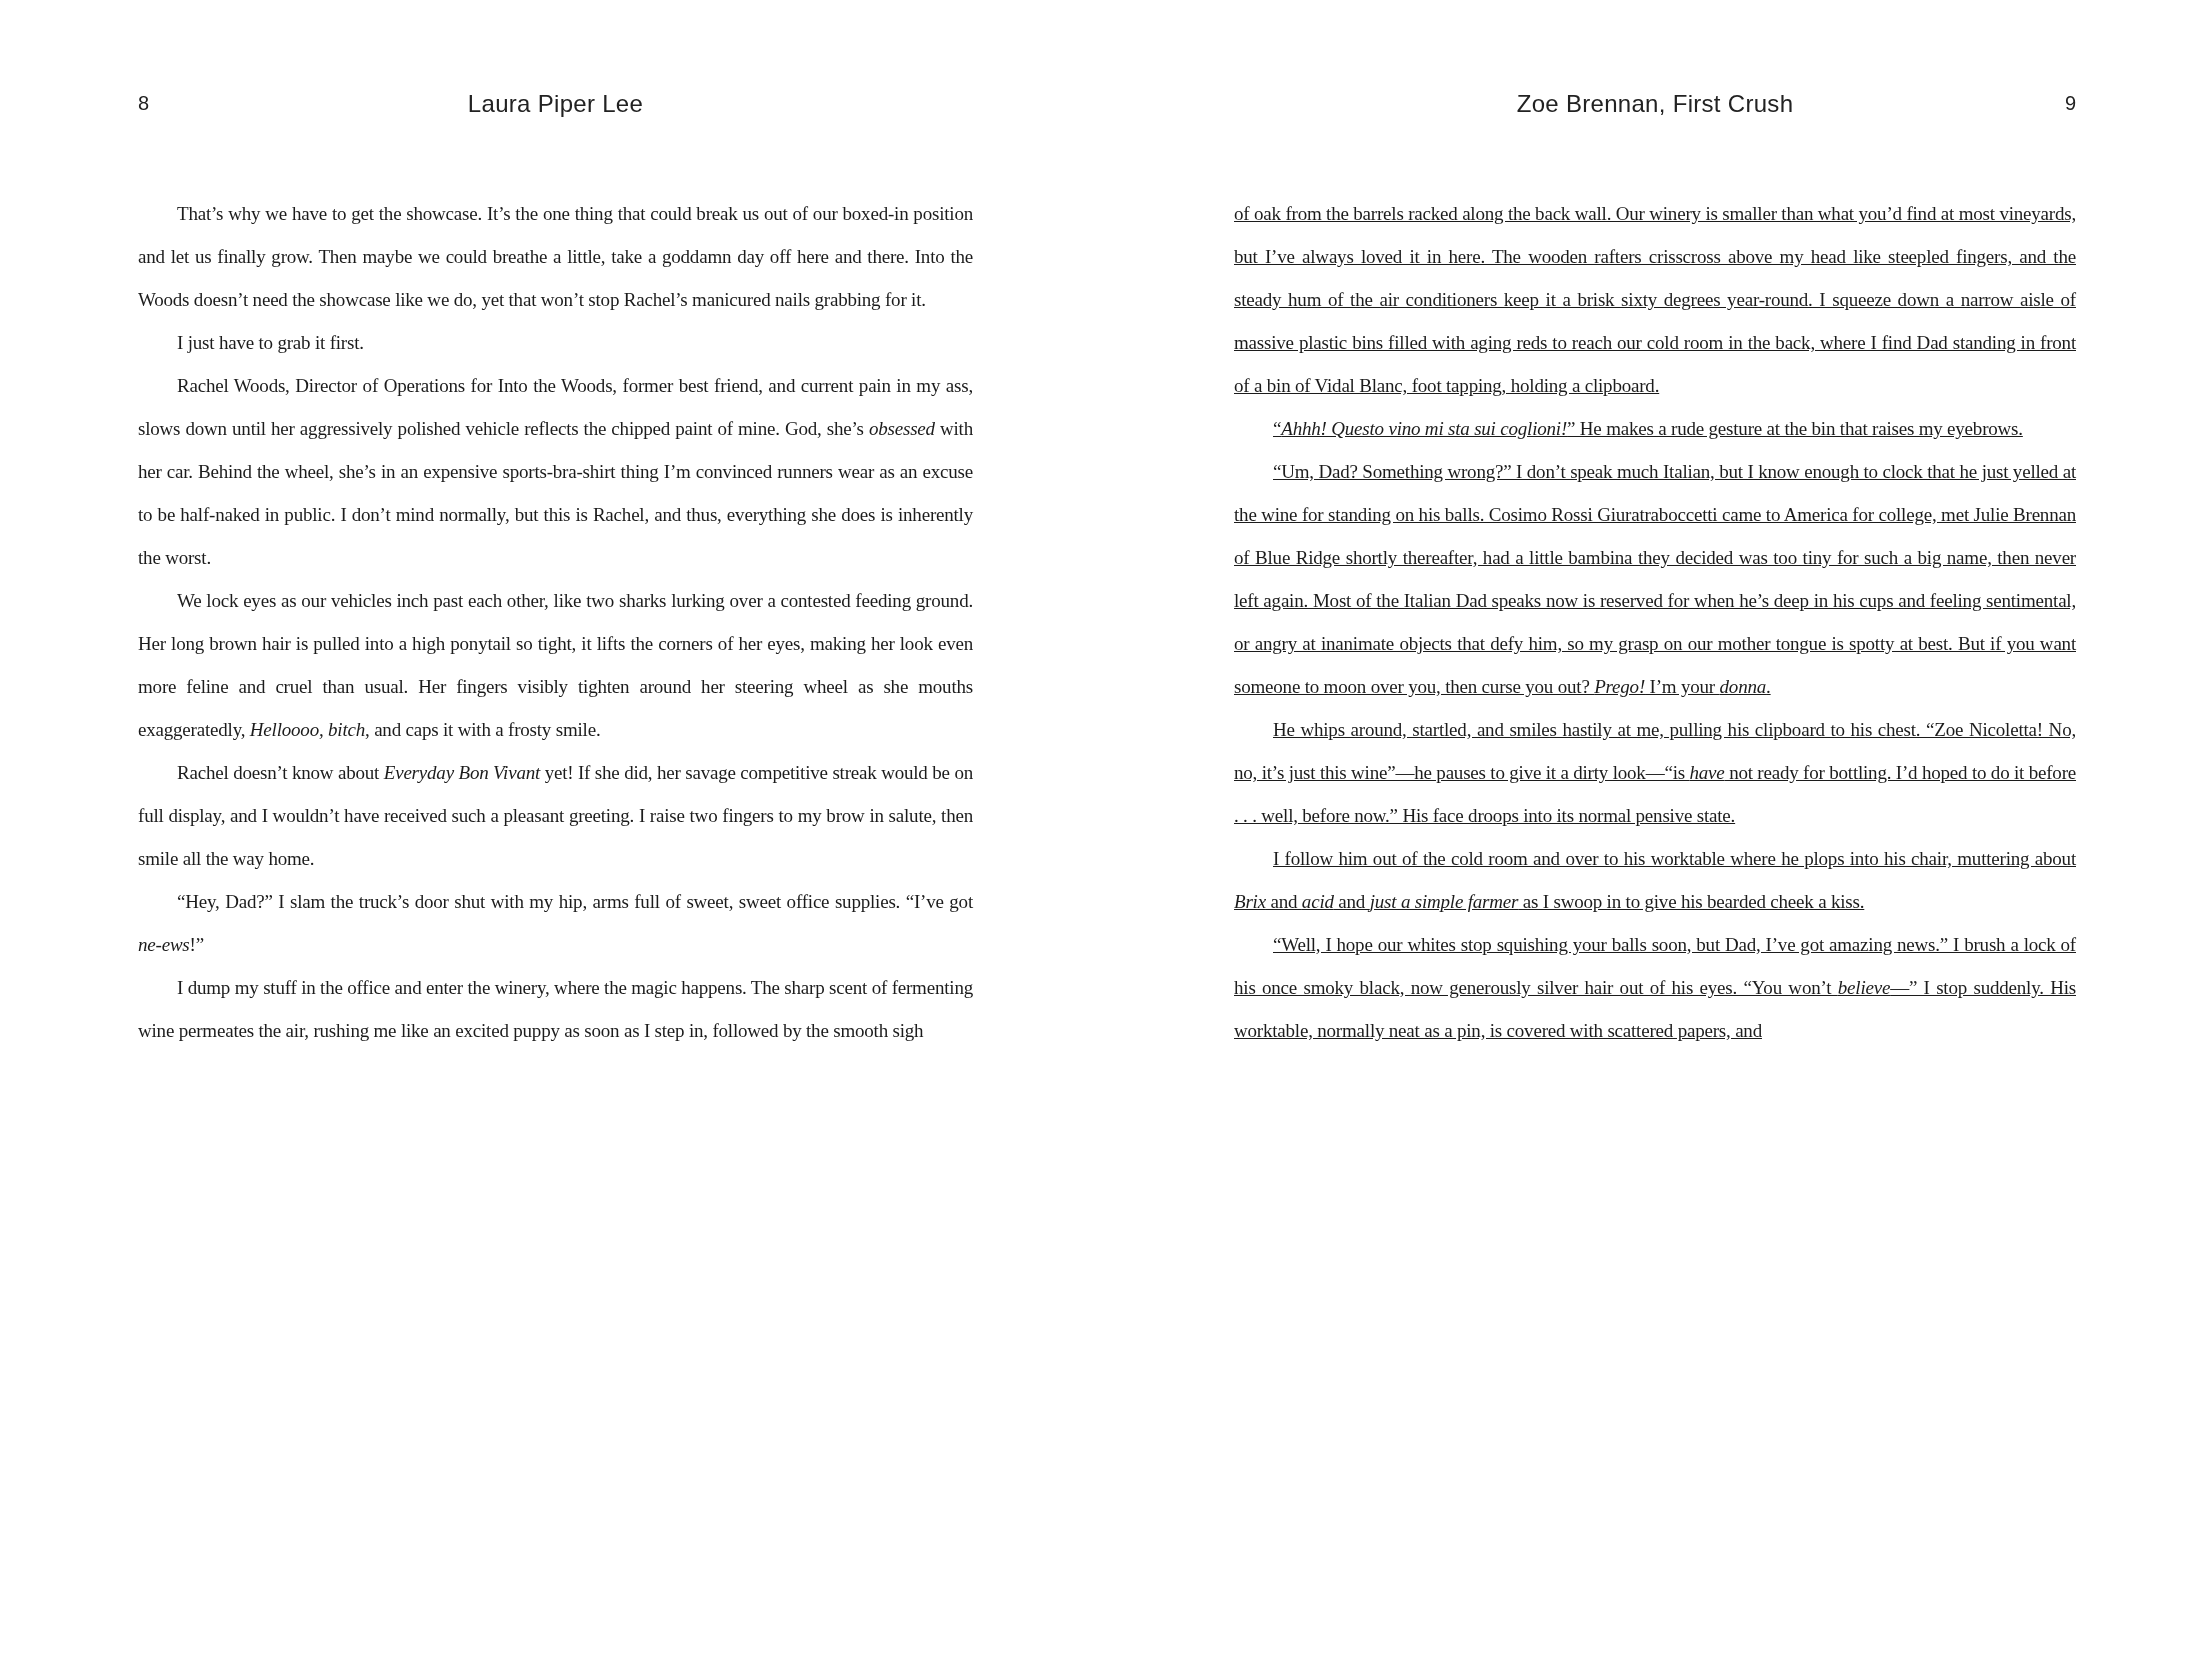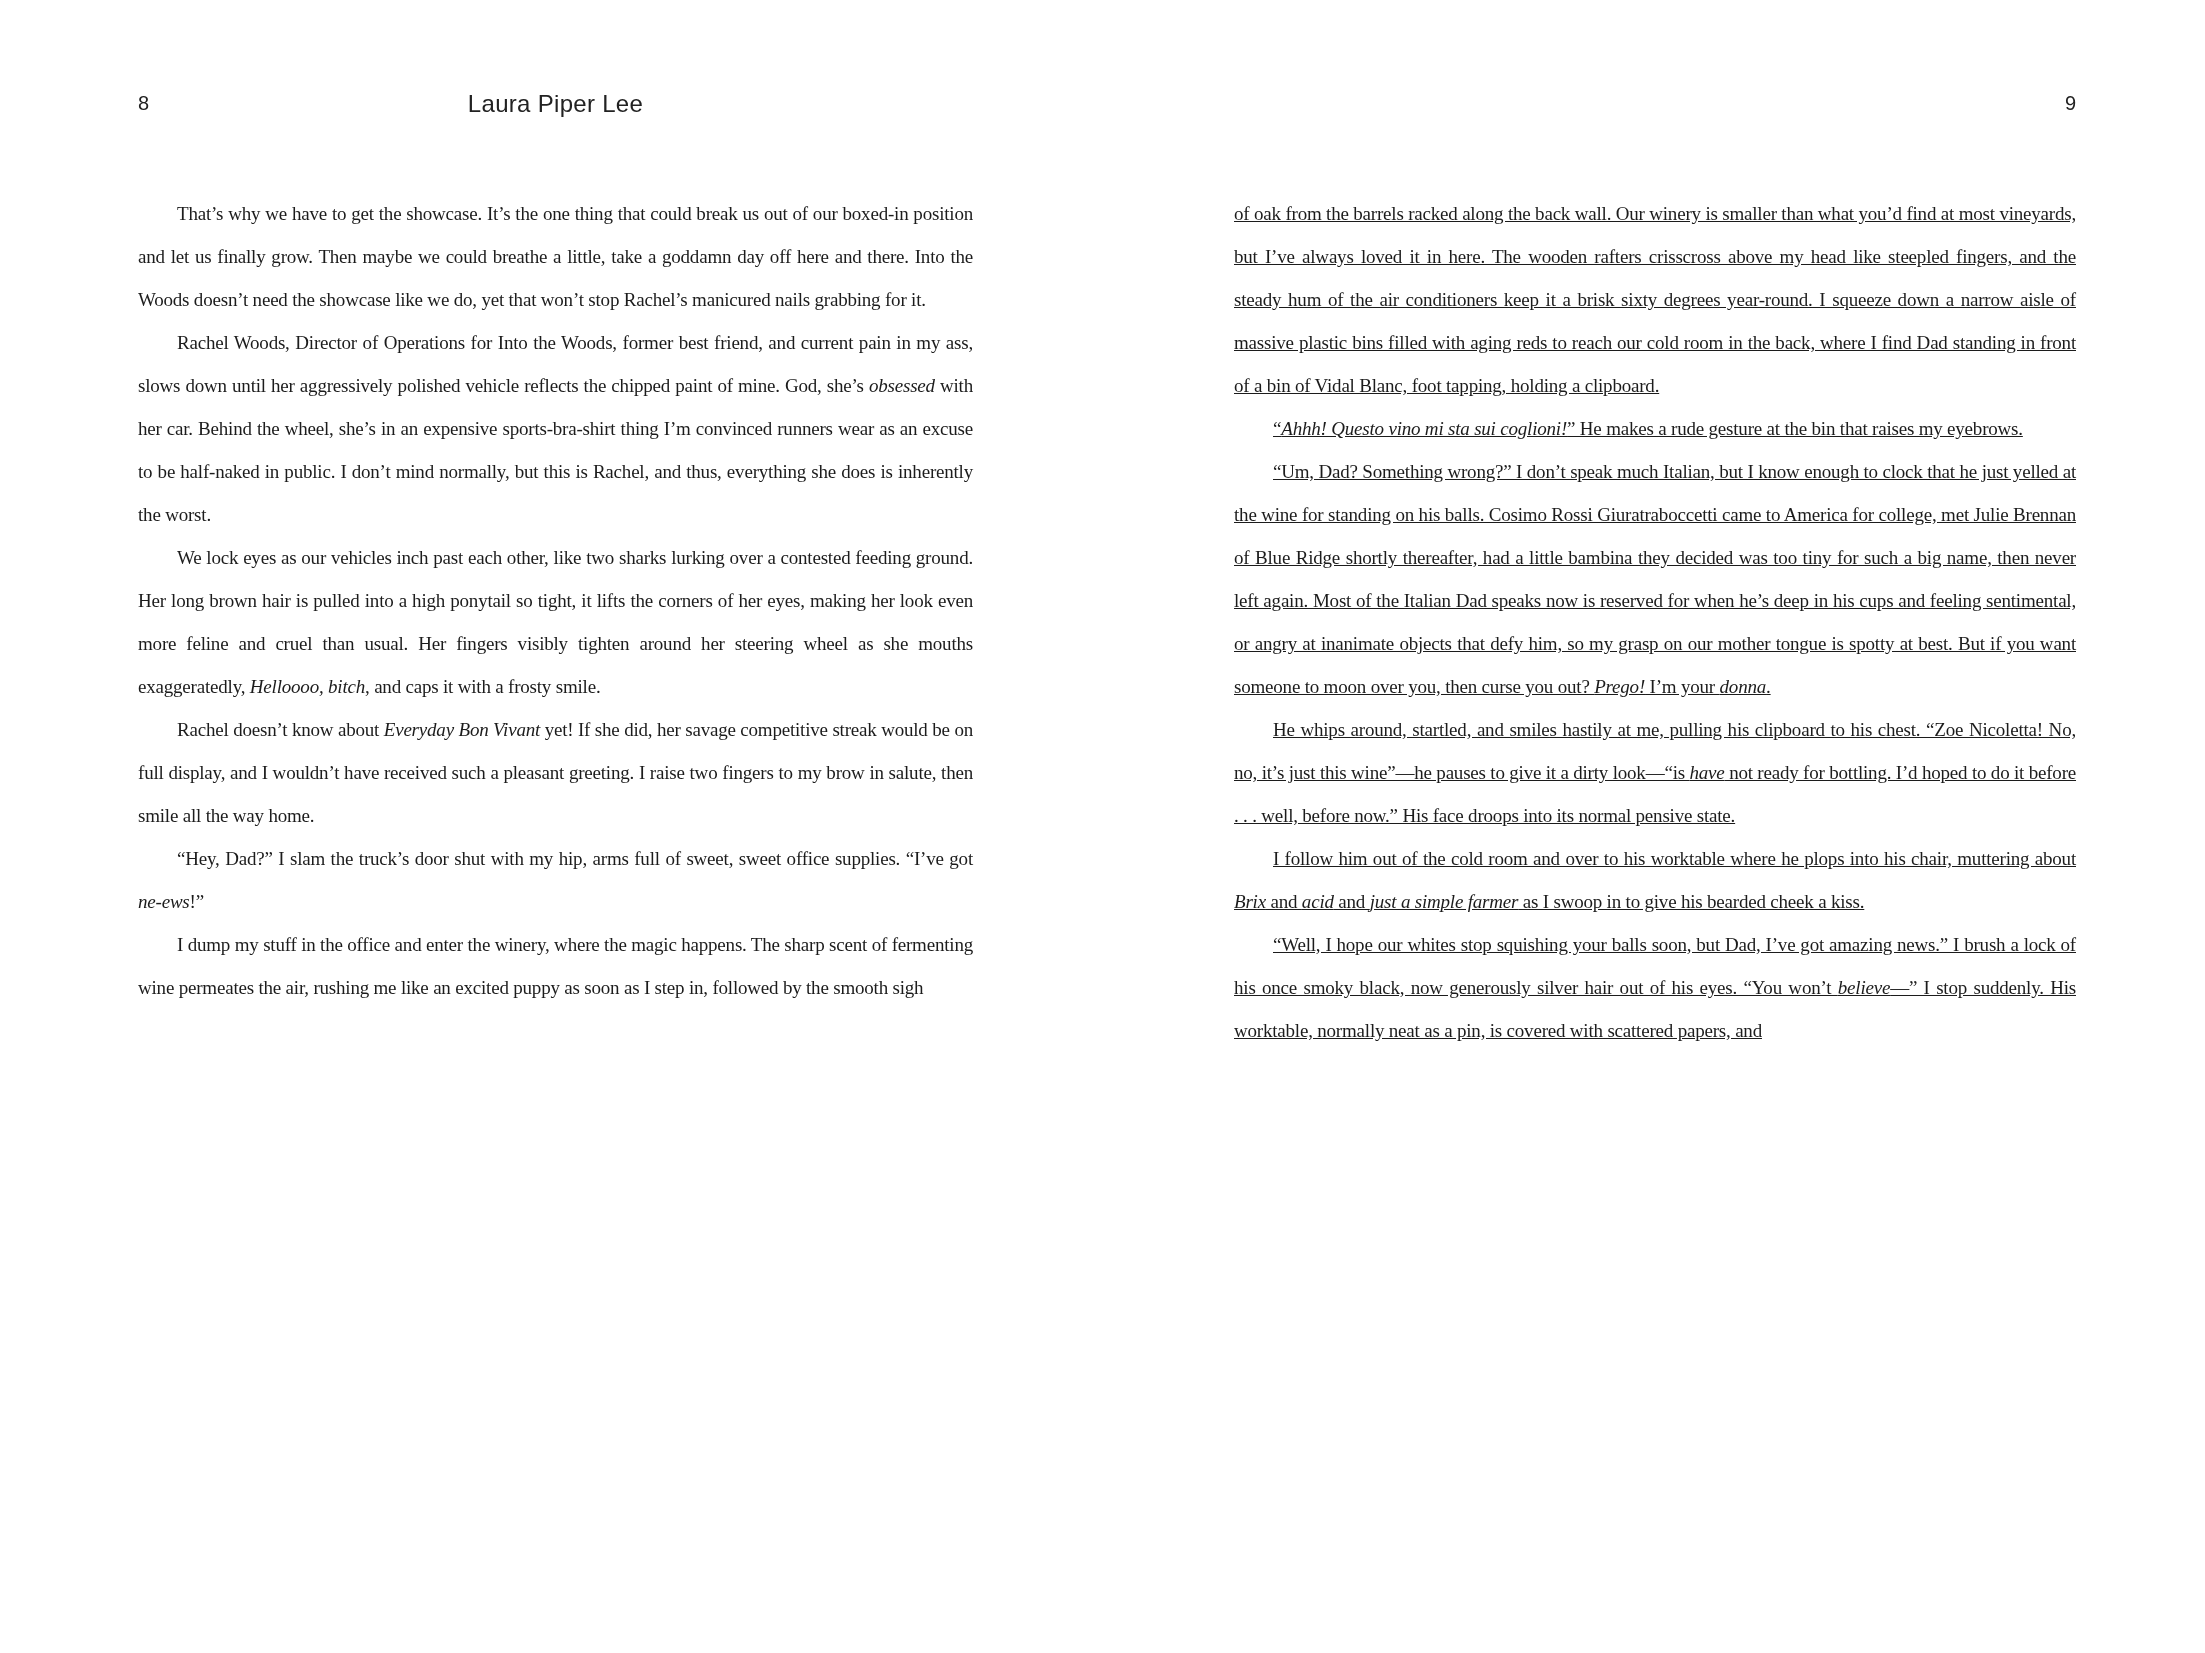--- a/index.html
+++ b/index.html
@@ -61,25 +61,27 @@
 </style>
 </head>
 <body>
 
 <div class="spread">
 
   <span class="folio folio-left">8</span>
 
   <span class="running-head head-left">Laura Piper Lee</span>
 
+  <span class="running-head head-right">Zoe Brennan, First Crush</span>
 
   <span class="folio folio-right">9</span>
 
   <div class="text-col text-col-left">
       <p class="para"><span>That’s why we have to get the showcase. It’s the one thing that could break us out of our boxed-in position and let us finally grow. Then maybe we could breathe a little, take a goddamn day off here and there. Into the Woods doesn’t need the showcase like we do, yet that won’t stop Rachel’s manicured nails grabbing for it.</span></p>
+      <p class="para"><span>I just have to grab it first.</span></p>
       <p class="para"><span>Rachel Woods, Director of Operations for Into the Woods, former best friend, and current pain in my ass, slows down until her aggressively polished vehicle reflects the chipped paint of mine. God, she’s </span><em>obsessed</em><span> with her car. Behind the wheel, she’s in an expensive sports-bra-shirt thing I’m convinced runners wear as an excuse to be half-naked in public. I don’t mind normally, but this is Rachel, and thus, everything she does is inherently the worst.</span></p>
       <p class="para"><span>We lock eyes as our vehicles inch past each other, like two sharks lurking over a contested feeding ground. Her long brown hair is pulled into a high ponytail so tight, it lifts the corners of her eyes, making her look even more feline and cruel than usual. Her fingers visibly tighten around her steering wheel as she mouths exaggeratedly, </span><em>Helloooo, bitch</em><span>, and caps it with a frosty smile.</span></p>
       <p class="para"><span>Rachel doesn’t know about </span><em>Everyday Bon Vivant</em><span> yet! If she did, her savage competitive streak would be on full display, and I wouldn’t have received such a pleasant greeting. I raise two fingers to my brow in salute, then smile all the way home.</span></p>
       <p class="para"><span>“Hey, Dad?” I slam the truck’s door shut with my hip, arms full of sweet, sweet office supplies. “I’ve got </span><em>ne-ews</em><span>!”</span></p>
       <p class="para"><span>I dump my stuff in the office and enter the winery, where the magic happens. The sharp scent of fermenting wine permeates the air, rushing me like an excited puppy as soon as I step in, followed by the smooth sigh</span></p>
     </div>
 
   <div class="text-col text-col-right">
       <p class="para no-indent"><span>of oak from the barrels racked along the back wall. Our winery is smaller than what you’d find at most vineyards, but I’ve always loved it in here. The wooden rafters crisscross above my head like steepled fingers, and the steady hum of the air conditioners keep it a brisk sixty degrees year-round. I squeeze down a narrow aisle of massive plastic bins filled with aging reds to reach our cold room in the back, where I find Dad standing in front of a bin of Vidal Blanc, foot tapping, holding a clipboard.</span></p>
       <p class="para"><span>“</span><em>Ahhh! Questo vino mi sta sui coglioni!</em><span>” He makes a rude gesture at the bin that raises my eyebrows.</span></p>

